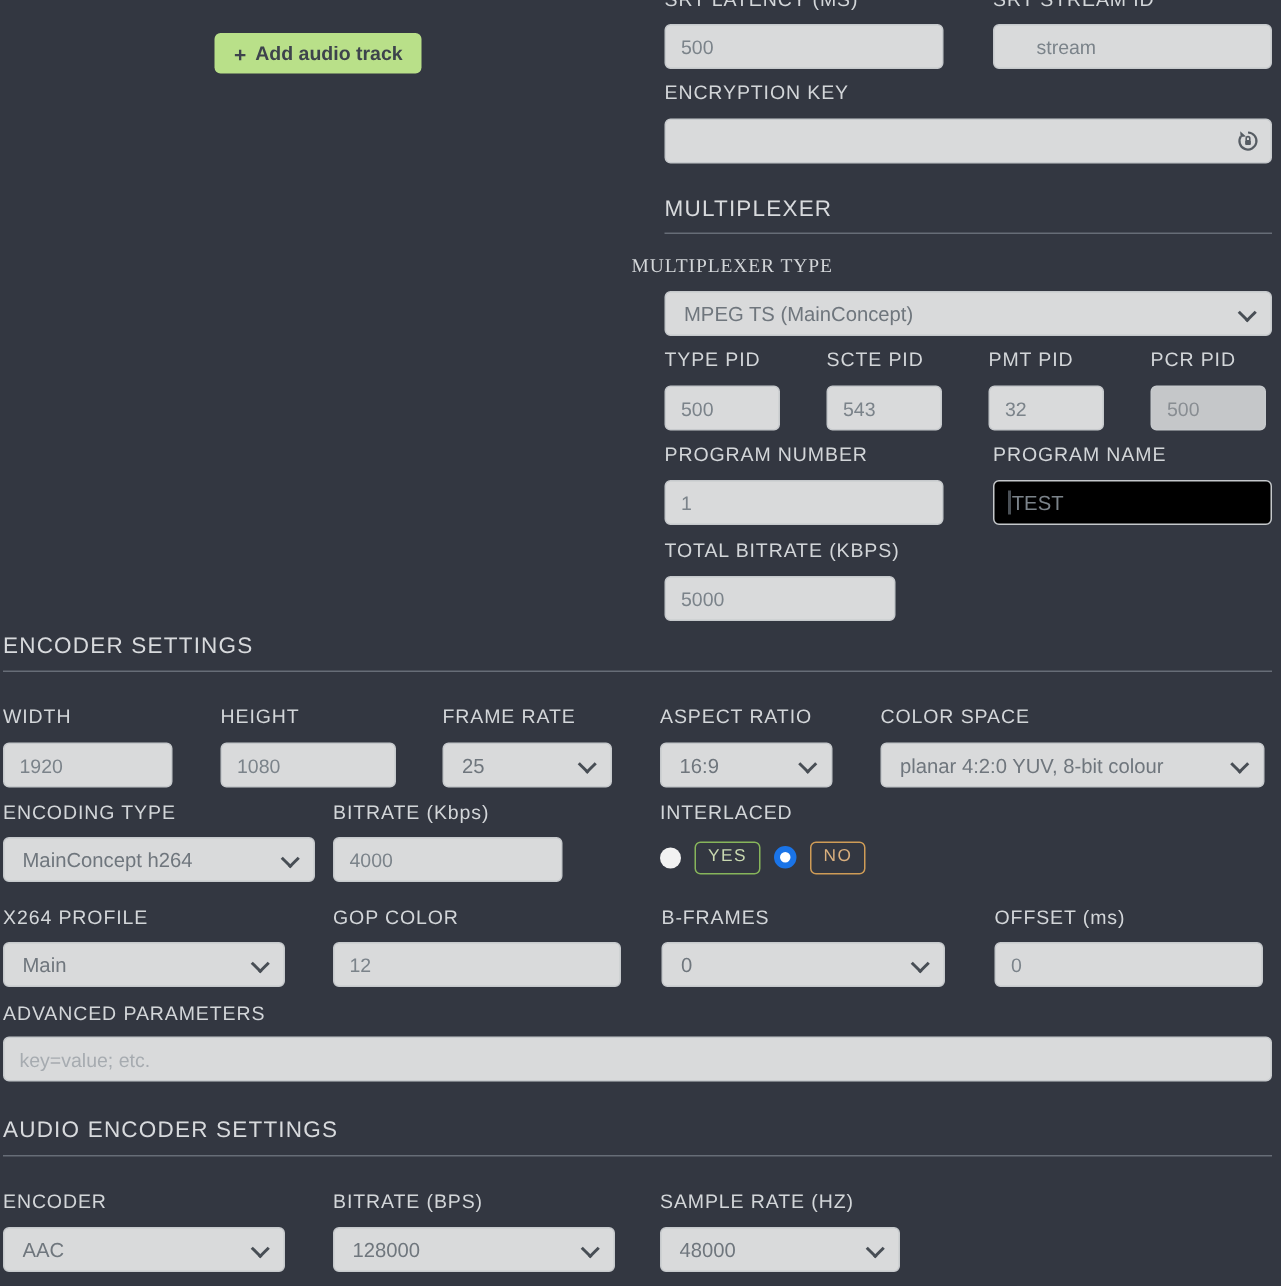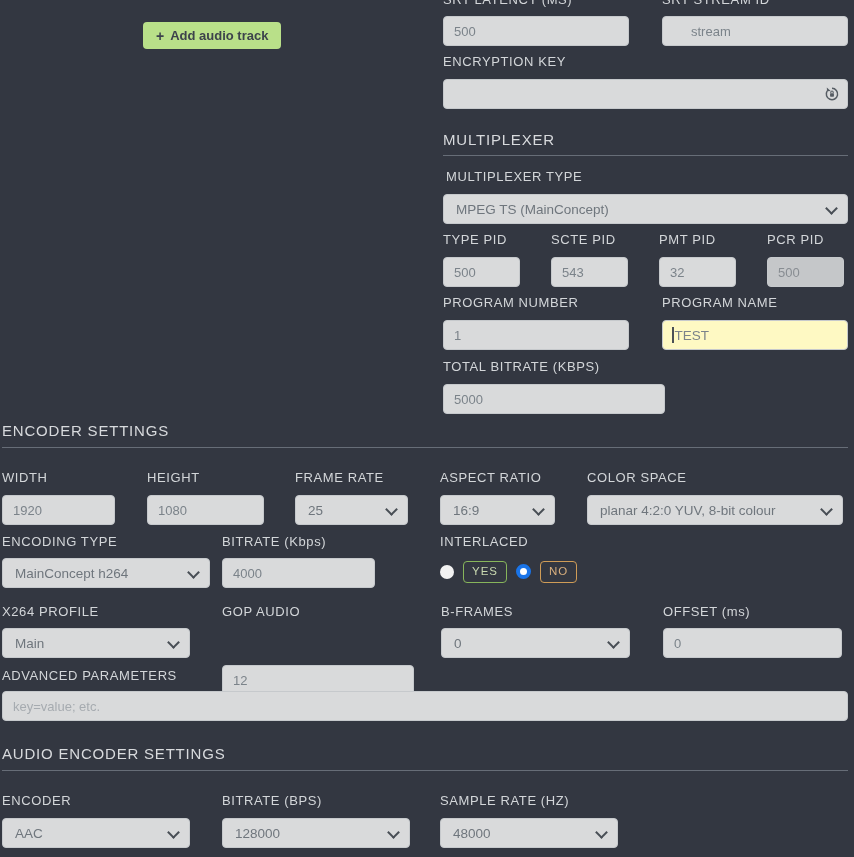--- a/index.html
+++ b/index.html
@@ -6,21 +6,21 @@
   #app{position:relative;width:854px;height:857px;background:#333741;overflow:hidden;
        font-family:"Liberation Sans", sans-serif;}
   .lbl{position:absolute;color:#d3d6d9;font-size:13px;letter-spacing:.6px;white-space:nowrap;line-height:16px;text-align:center;}
   .hd{position:absolute;color:#d8dadd;font-size:15px;letter-spacing:.8px;white-space:nowrap;}
   .hr{position:absolute;border-top:1px solid #676d77;height:0;}
   .inp{position:absolute;background:#d9dadb;border:1px solid #c6c9cc;border-radius:4px;
        color:#7b838a;font-size:13px;font-family:"Liberation Sans",sans-serif;
        padding:0 10px;box-sizing:border-box;height:30px;outline:none;}
   .inp::placeholder{color:#a6abb0;}
   .inp.dis{background:#c5c7c9;color:#888d92;}
-  .fakeinp{position:absolute;background:#fef9c3;border:1px solid #c6c9cc;border-radius:4px;
+  .fakeinp{position:absolute;background:#000000;border:1px solid #c6c9cc;border-radius:4px;
        color:#7b838a;font-size:13.5px;height:30px;box-sizing:border-box;
        display:flex;align-items:center;padding:0 9px;}
   .caret{width:1.5px;height:16px;background:#4a5056;margin-right:1px;}
   .sel{position:absolute;height:30px;}
   .sel select{appearance:none;-webkit-appearance:none;-moz-appearance:none;
        width:100%;height:100%;background:#d9dadb;border:1px solid #c6c9cc;border-radius:4px;
        color:#6f767d;font-size:13.5px;font-family:"Liberation Sans",sans-serif;
        padding:0 26px 0 12px;box-sizing:border-box;outline:none;}
   .chev{position:absolute;right:12px;top:10px;width:7px;height:7px;
        border-right:2px solid #484e55;border-bottom:2px solid #484e55;
@@ -62,21 +62,21 @@
       <path d="M12 3.5a8.5 8.5 0 1 1-7.2 3.9" fill="none" stroke="#565c63" stroke-width="2.2"></path>
       <path d="M4.2 2.2 4.6 8l5.4-.6z" fill="#565c63"></path>
       <rect x="9.1" y="11" width="5.8" height="5" rx="1" fill="#565c63"></rect>
       <path d="M10.2 11V9.4a1.8 1.8 0 0 1 3.6 0V11" fill="none" stroke="#565c63" stroke-width="1.6"></path>
     </svg>
   </span>
 
   <div class="hd" style="left:443px;top:131px;">MULTIPLEXER</div>
   <div class="hr" style="left:443px;top:155px;width:405px;"></div>
 
-  <div class="lbl" style="left:446px;top:169px;">MULTIPLEXER TYPE</div>
+  <div class="lbl" style="left:421px;top:169px;font-family:Liberation Serif, serif;">MULTIPLEXER TYPE</div>
   <span class="sel" style="left:443px;top:194px;width:405px;">
     <select>
       <option>MPEG TS (MainConcept)</option>
     </select>
     <span class="chev"></span>
   </span>
 
   <div class="lbl" style="left:443px;top:232px;">TYPE PID</div>
   <div class="lbl" style="left:551px;top:232px;">SCTE PID</div>
   <div class="lbl" style="left:659px;top:232px;">PMT PID</div>
@@ -88,21 +88,21 @@
 
   <div class="lbl" style="left:443px;top:295px;">PROGRAM NUMBER</div>
   <div class="lbl" style="left:662px;top:295px;">PROGRAM NAME</div>
   <input class="inp" style="left: 443px; top: 320px; width: 186px;" value="1">
   <div class="fakeinp" style="left:662px;top:320px;width:186px;">
     <span class="caret"></span>
     <span>TEST</span>
   </div>
 
   <div class="lbl" style="left:443px;top:359px;">TOTAL BITRATE (KBPS)</div>
-  <input class="inp" style="left: 443px; top: 384px; width: 222px;" value="5000">
+  <input class="inp" style="left: 443px; top: 384px; width: 154px;" value="5000">
 
   <div class="hd" style="left:2px;top:422px;">ENCODER SETTINGS</div>
   <div class="hr" style="left:2px;top:447px;width:846px;"></div>
 
   <div class="lbl" style="left:2px;top:470px;">WIDTH</div>
   <div class="lbl" style="left:147px;top:470px;">HEIGHT</div>
   <div class="lbl" style="left:295px;top:470px;">FRAME RATE</div>
   <div class="lbl" style="left:440px;top:470px;">ASPECT RATIO</div>
   <div class="lbl" style="left:587px;top:470px;">COLOR SPACE</div>
 
@@ -139,31 +139,31 @@
   </span>
   <input class="inp" style="left: 222px; top: 558px; width: 153px;" value="4000">
   <div class="radiorow" style="left:440px;top:561px;">
     <span class="radio off"></span>
     <span class="chip yes">YES</span>
     <span class="radio on"></span>
     <span class="chip no">NO</span>
   </div>
 
   <div class="lbl" style="left:2px;top:604px;">X264 PROFILE</div>
-  <div class="lbl" style="left:222px;top:604px;">GOP AUDIO</div>
+  <div class="lbl" style="left:222px;top:604px;">GOP COLOR</div>
   <div class="lbl" style="left:441px;top:604px;">B-FRAMES</div>
   <div class="lbl" style="left:663px;top:604px;">OFFSET (ms)</div>
 
   <span class="sel" style="left:2px;top:628px;width:188px;">
     <select>
       <option>Main</option>
     </select>
     <span class="chev"></span>
   </span>
-  <input class="inp" style="left: 222px; top: 628px; width: 192px; margin-top: 37px;" value="12">
+  <input class="inp" style="left: 222px; top: 628px; width: 192px;" value="12">
   <span class="sel" style="left:441px;top:628px;width:189px;">
     <select>
       <option>0</option>
     </select>
     <span class="chev"></span>
   </span>
   <input class="inp" style="left: 663px; top: 628px; width: 179px;" value="0">
 
   <div class="lbl" style="left:2px;top:668px;">ADVANCED PARAMETERS</div>
   <input class="inp" style="left: 2px; top: 691px; width: 846px;" placeholder="key=value; etc.">
@@ -180,20 +180,20 @@
       <option>AAC</option>
     </select>
     <span class="chev"></span>
   </span>
   <span class="sel" style="left:222px;top:818px;width:188px;">
     <select>
       <option>128000</option>
     </select>
     <span class="chev"></span>
   </span>
-  <span class="sel" style="left:440px;top:818px;width:178px;">
+  <span class="sel" style="left:440px;top:818px;width:160px;">
     <select>
       <option>48000</option>
     </select>
     <span class="chev"></span>
   </span>
 
 </div>
 
 </body></html>

